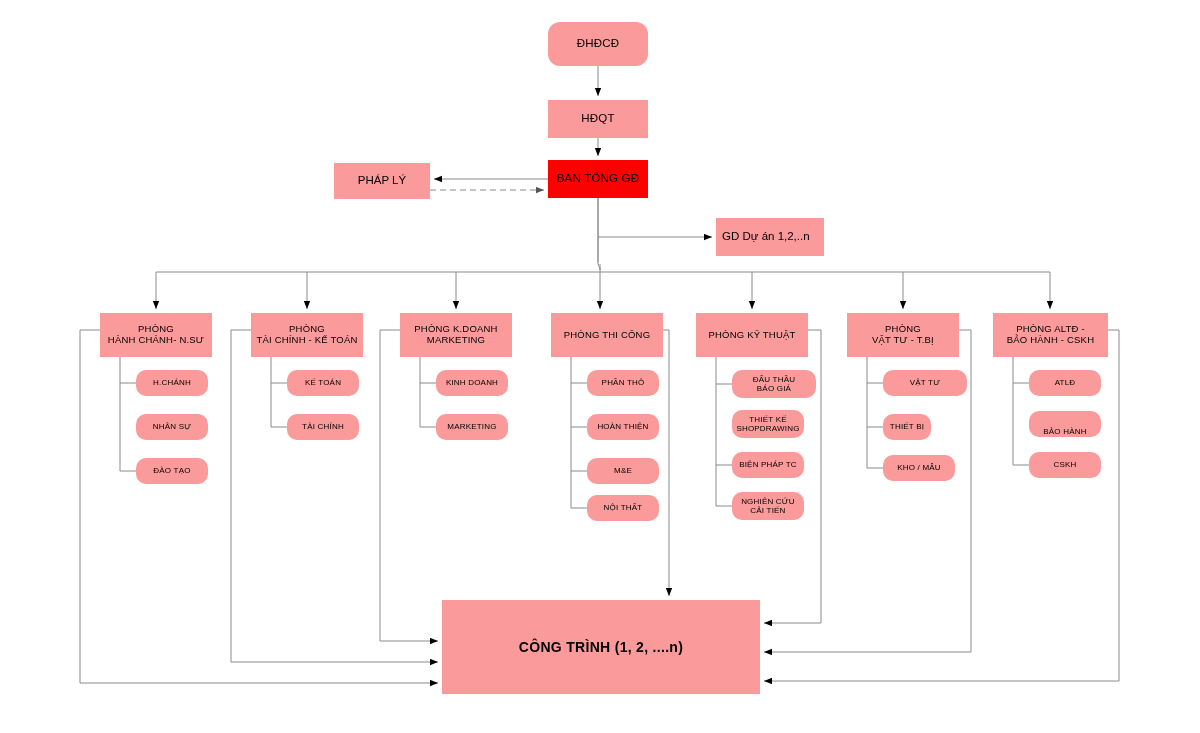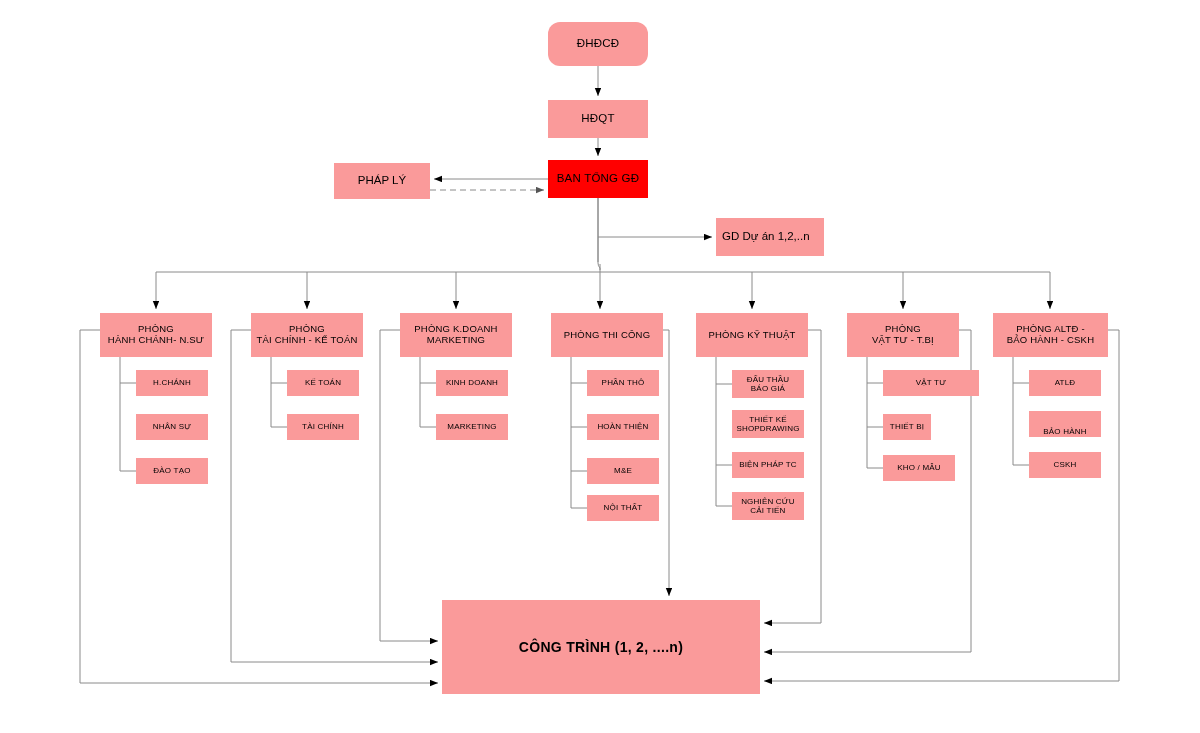--- a/index.html
+++ b/index.html
@@ -60,20 +60,21 @@
   }
   .lvl-dept {
     background: #fa9a9a;
     font-size: 9.5px;
     letter-spacing: 0.2px;
   }
   .lvl-sub {
     background: #fa9a9a;
     font-size: 8px;
     letter-spacing: 0.2px;
+    border-radius: 10px;
   }
   .lvl-site {
     background: #fa9a9a;
     font-size: 14px;
     font-weight: bold;
     letter-spacing: 0.3px;
   }
 </style>
 </head>
 <body>
@@ -174,30 +175,30 @@
       <div class="node lvl-dept" style="left: 400px; top: 313px; width: 112px; height: 44px;"><span>PHÒNG K.DOANH
 MARKETING</span></div>
       <div class="node lvl-sub" style="left: 436px; top: 370px; width: 72px; height: 26px;"><span>KINH DOANH</span></div>
       <div class="node lvl-sub" style="left: 436px; top: 414px; width: 72px; height: 26px;"><span>MARKETING</span></div>
       <div class="node lvl-dept" style="left: 551px; top: 313px; width: 112px; height: 44px;"><span>PHÒNG THI CÔNG</span></div>
       <div class="node lvl-sub" style="left: 587px; top: 370px; width: 72px; height: 26px;"><span>PHẦN THÔ</span></div>
       <div class="node lvl-sub" style="left: 587px; top: 414px; width: 72px; height: 26px;"><span>HOÀN THIỆN</span></div>
       <div class="node lvl-sub" style="left: 587px; top: 458px; width: 72px; height: 26px;"><span>M&amp;E</span></div>
       <div class="node lvl-sub" style="left: 587px; top: 495px; width: 72px; height: 26px;"><span>NỘI THẤT</span></div>
       <div class="node lvl-dept" style="left: 696px; top: 313px; width: 112px; height: 44px;"><span>PHÒNG KỸ THUẬT</span></div>
-      <div class="node lvl-sub" style="left: 732px; top: 370px; width: 72px; height: 28px;"><span>ĐẤU THẦU
+      <div class="node lvl-sub" style="left: 732px; top: 370px; width: 84px; height: 28px;"><span>ĐẤU THẦU
 BÁO GIÁ</span></div>
       <div class="node lvl-sub" style="left: 732px; top: 410px; width: 72px; height: 28px;"><span>THIẾT KẾ
 SHOPDRAWING</span></div>
       <div class="node lvl-sub" style="left: 732px; top: 452px; width: 72px; height: 26px;"><span>BIỆN PHÁP TC</span></div>
       <div class="node lvl-sub" style="left: 732px; top: 492px; width: 72px; height: 28px;"><span>NGHIÊN CỨU
 CẢI TIẾN</span></div>
       <div class="node lvl-dept" style="left: 847px; top: 313px; width: 112px; height: 44px;"><span>PHÒNG
 VẬT TƯ - T.BỊ</span></div>
-      <div class="node lvl-sub" style="left: 883px; top: 370px; width: 96px; height: 26px;"><span>VẬT TƯ</span></div>
+      <div class="node lvl-sub" style="left: 883px; top: 370px; width: 84px; height: 26px;"><span>VẬT TƯ</span></div>
       <div class="node lvl-sub" style="left: 883px; top: 414px; width: 48px; height: 26px;"><span>THIẾT BỊ</span></div>
       <div class="node lvl-sub" style="left: 883px; top: 455px; width: 72px; height: 26px;"><span>KHO / MẪU</span></div>
       <div class="node lvl-dept" style="left: 993px; top: 313px; width: 115px; height: 44px;"><span>PHÒNG ALTĐ -
 BẢO HÀNH - CSKH</span></div>
       <div class="node lvl-sub" style="left: 1029px; top: 370px; width: 72px; height: 26px;"><span>ATLĐ</span></div>
       <div class="node lvl-sub" style="left: 1029px; top: 411px; width: 72px; height: 26px; align-items: flex-end;"><span>BẢO HÀNH</span></div>
       <div class="node lvl-sub" style="left: 1029px; top: 452px; width: 72px; height: 26px;"><span>CSKH</span></div>
     </div>
 
   <div class="node lvl-site" style="left:442px; top:600px; width:318px; height:94px;">

